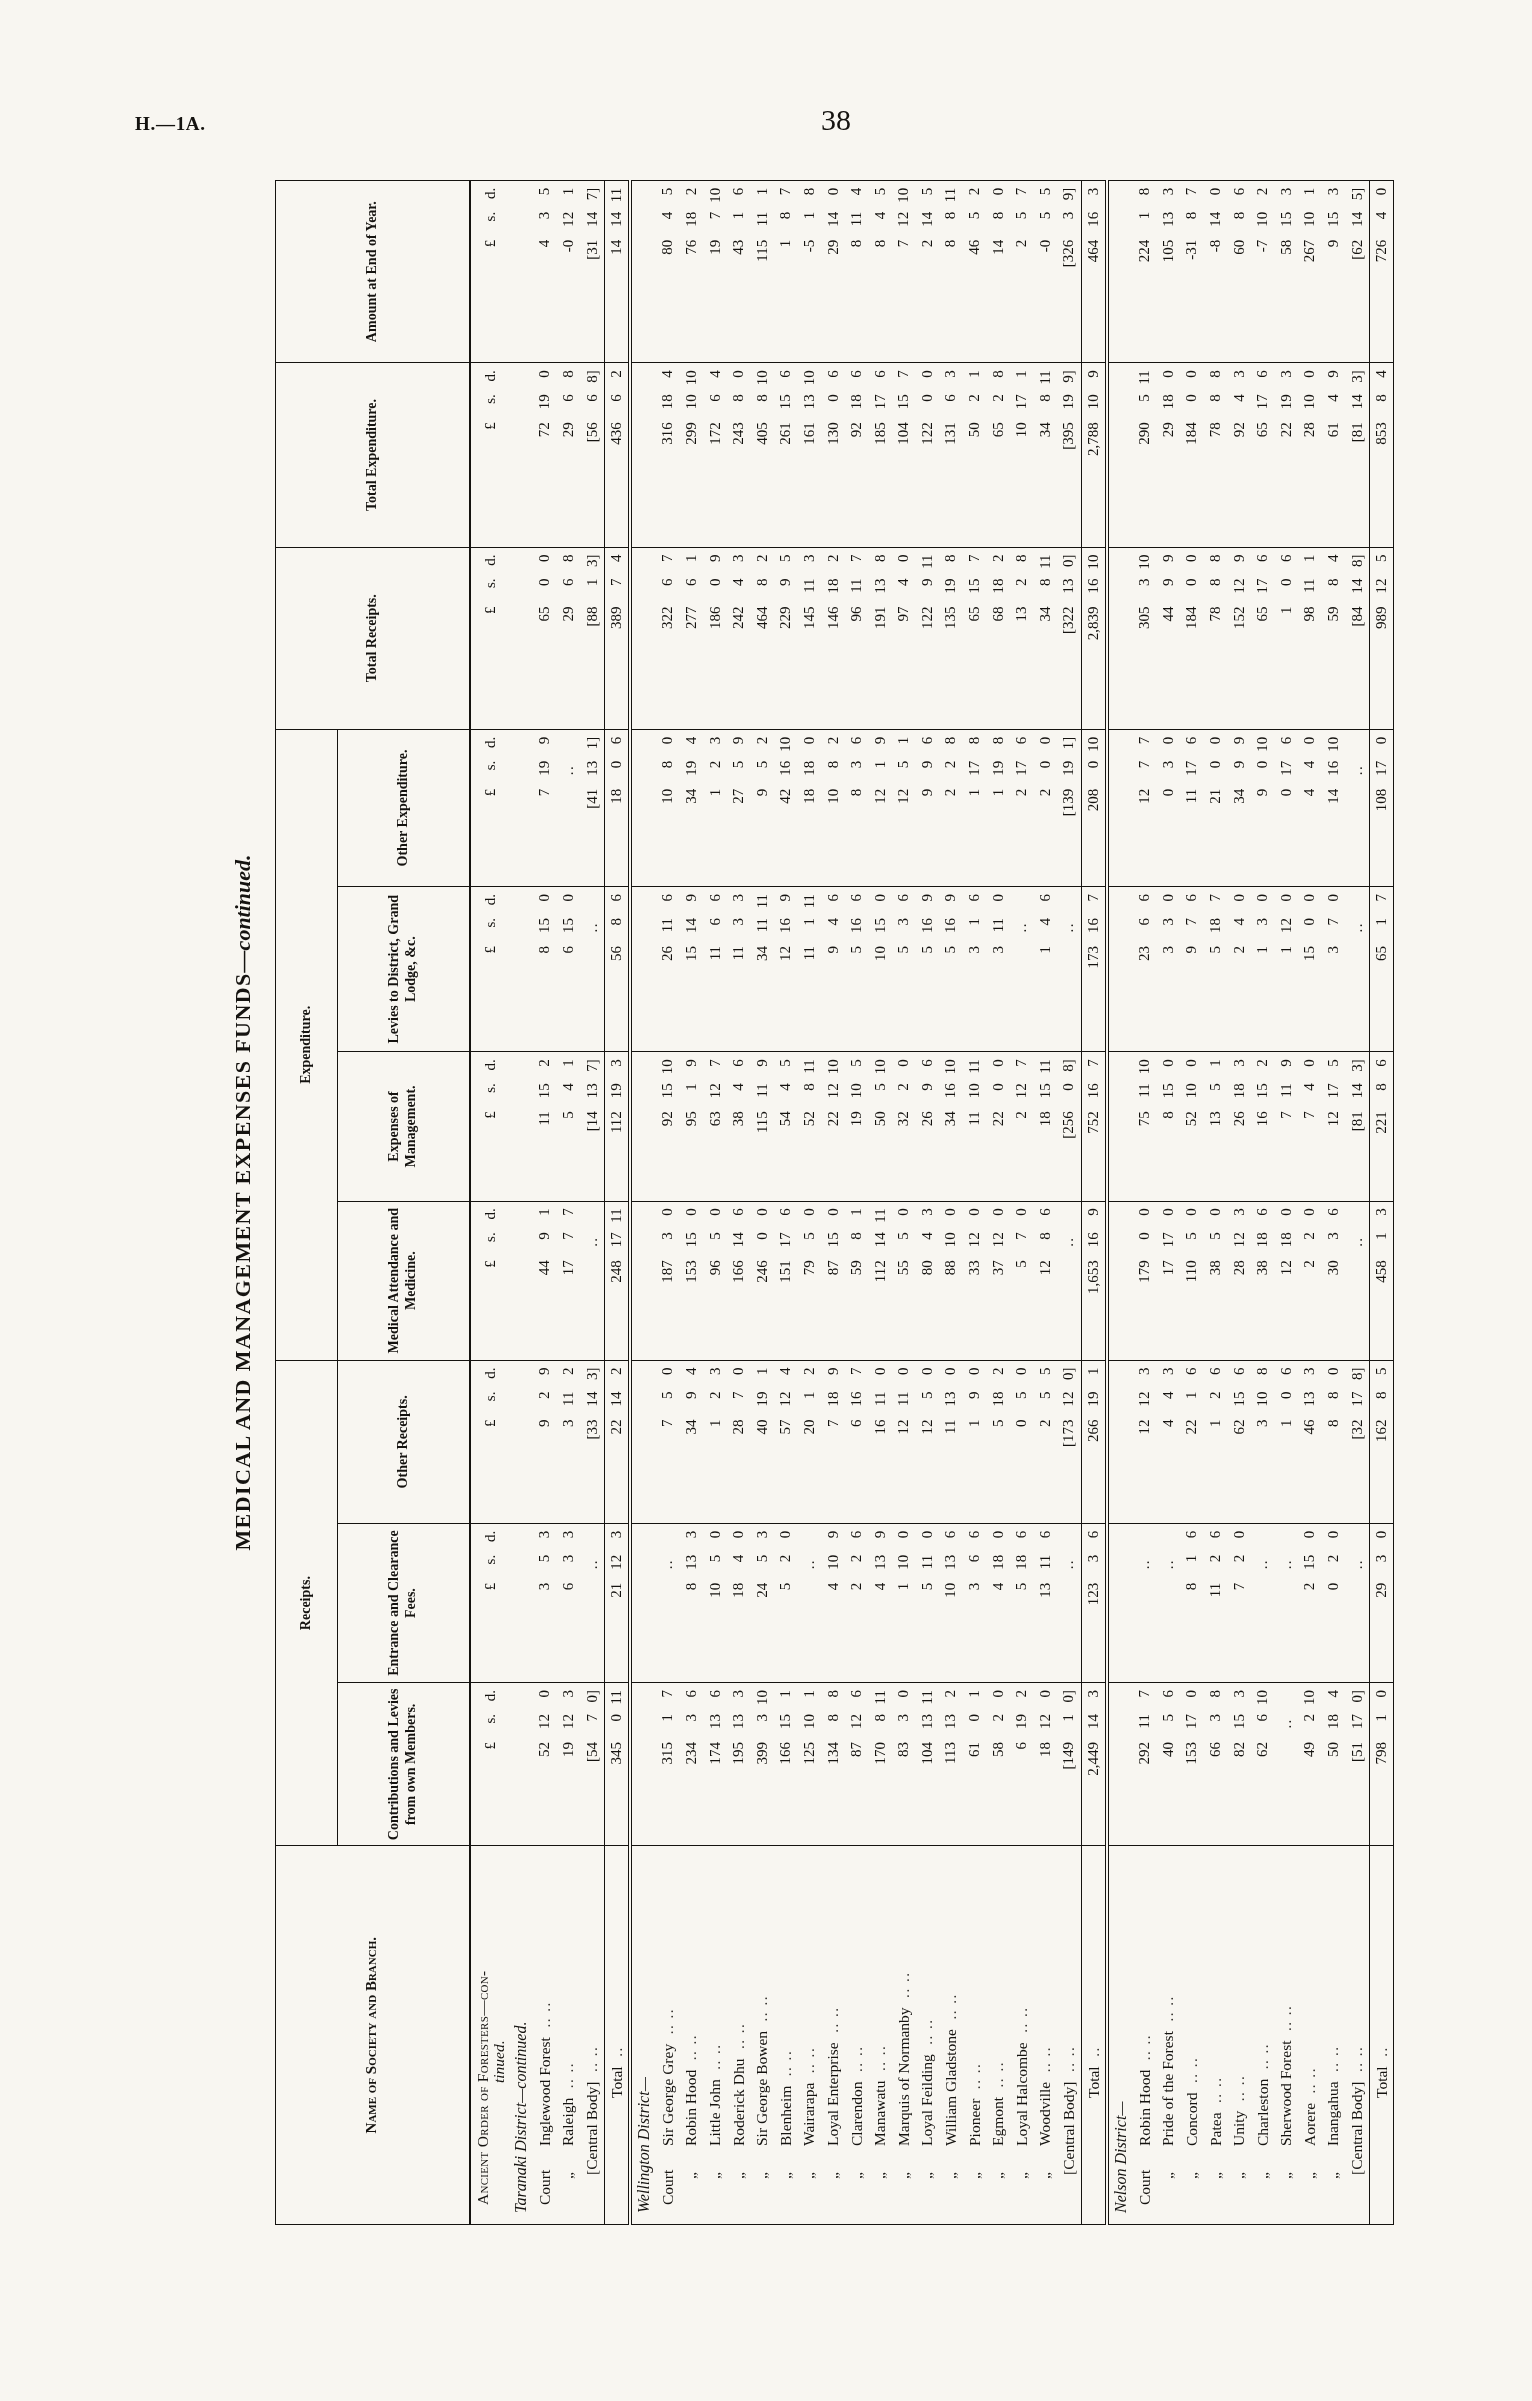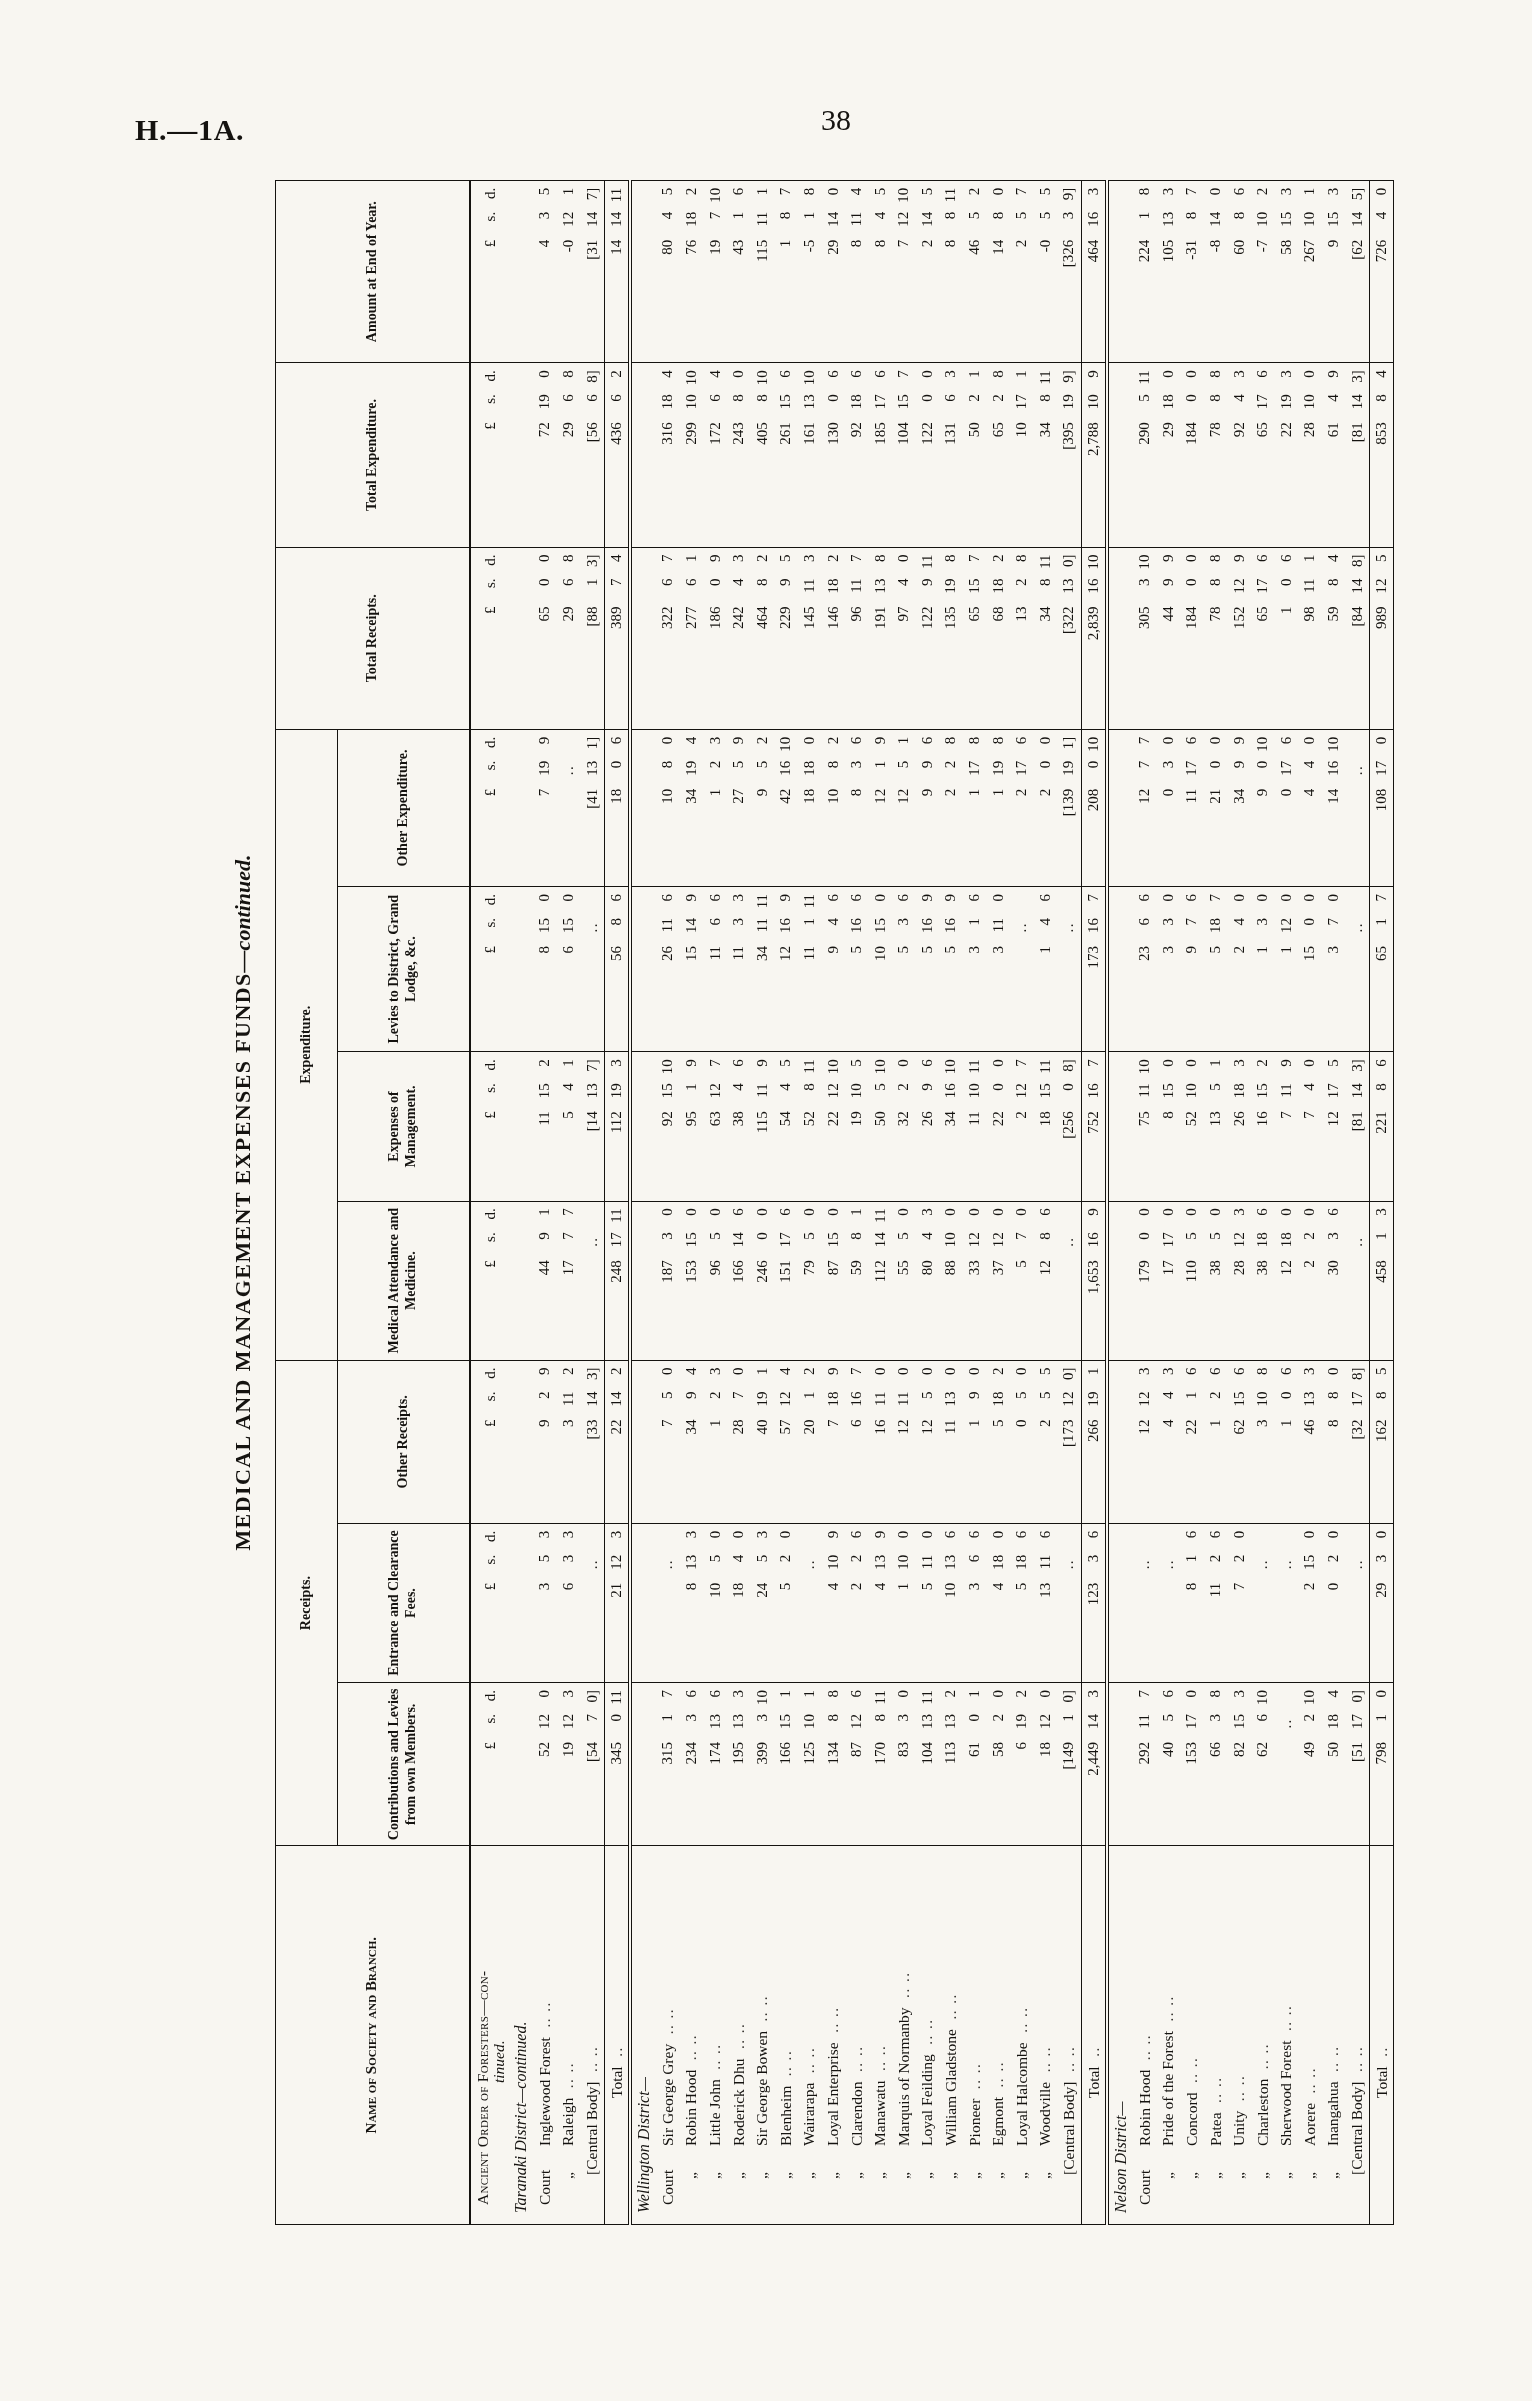--- a/index.html
+++ b/index.html
@@ -1,18 +1,18 @@
 <!DOCTYPE html>
 <html style="font-size:10.8px"><head>
 <meta charset="utf-8">
 <style>
   html,body{margin:0;padding:0;background:#888;}
   #page{position:relative;width:1532px;height:2401px;background:#f8f6f1;overflow:hidden;
         font-family:"Liberation Serif","DejaVu Serif",serif;color:#151310;}
-  #doc-ref{position:absolute;left:135px;top:113px;font-size:30px;font-weight:bold;letter-spacing:0.7px;}
+  #doc-ref{position:absolute;left:135px;top:113px;font-size:19px;font-weight:bold;letter-spacing:0.7px;}
   #page-num{position:absolute;left:821px;top:103px;font-size:30px;}
   #rot{position:absolute;left:230px;top:180px;width:2045px;height:1162px;
        transform:rotate(-90deg) translateX(-2045px);transform-origin:0 0;}
   #tbl-title{height:31px;text-align:center;font-size:22px;font-weight:bold;letter-spacing:1.4px;margin-bottom:13.5px;}
   #tbl-title .ital{font-weight:bold;font-style:italic;letter-spacing:0;}
   table{border-collapse:collapse;table-layout:fixed;width:2045px;border:1.7px solid #151310;}
   thead th{border:0.7px solid #151310;font-weight:bold;vertical-align:middle;text-align:center;
            font-size:14px;line-height:1.18;padding:2px 2.7px;}
   thead tr.grp th{height:57px;}
   thead tr.sub th{height:127px;}

